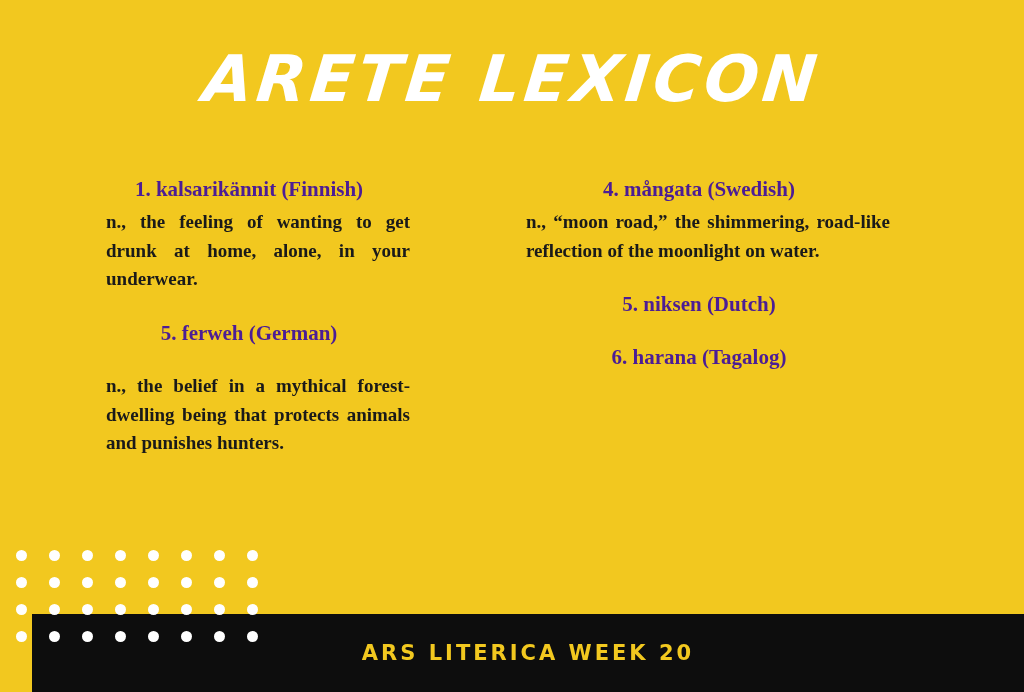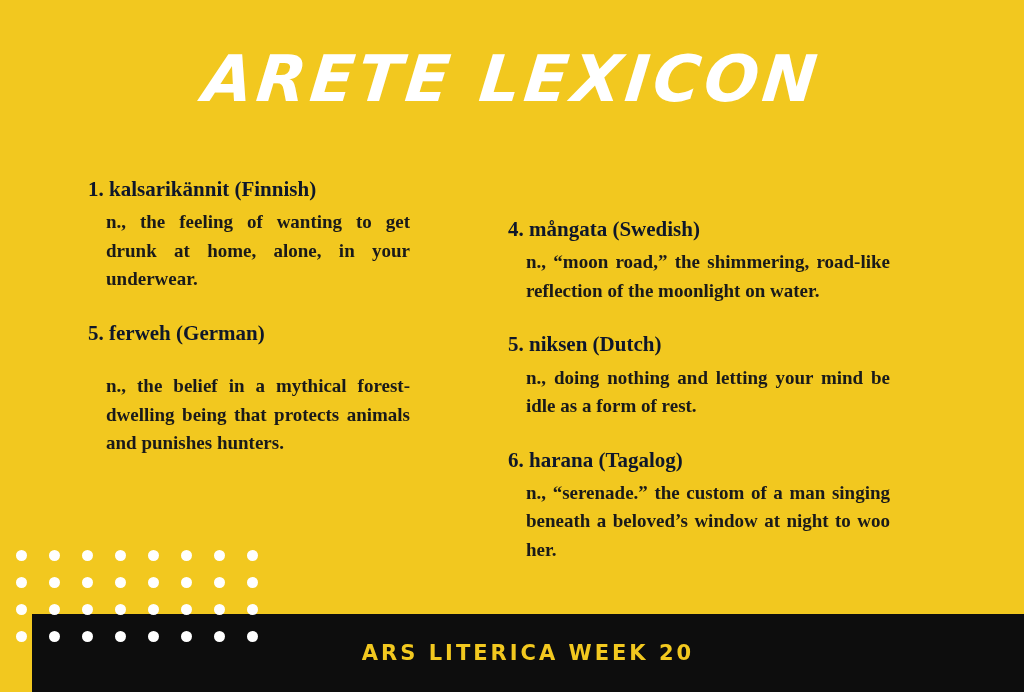--- a/index.html
+++ b/index.html
@@ -41,32 +41,33 @@
     left: 0;
     width: 1024px;
     display: flex;
     justify-content: flex-start;
   }
   .col {
     width: 440px;
     box-sizing: border-box;
   }
   .col.left { padding-left: 88px; padding-right: 30px; }
-  .col.right { padding-left: 68px; padding-right: 30px; width: 480px; margin-top: 40px; }
+  .col.right { padding-left: 68px; padding-right: 30px; width: 480px; }
 
   .entry {
     margin-bottom: 26px;
   }
   .entry-term {
     font-family: "Liberation Serif", serif;
     font-weight: bold;
     font-size: 21px;
-    color: #0f172a;
+    color: #4c1d95;
     margin: 0 0 6px 0;
     line-height: 1.25;
+    text-align: center;
   }
   .entry-def {
     font-family: "Liberation Serif", serif;
     font-size: 19px;
     color: #1a1a1a;
     margin: 0;
     padding-left: 18px;
     line-height: 1.5;
     text-align: justify;
     font-weight: bold;
@@ -144,25 +145,23 @@
       </div>
     </div>
 
     <div class="col right">
       <div class="entry">
         <p class="entry-term">4. mångata (Swedish)</p>
         <p class="entry-def">n., “moon road,” the shimmering, road-like reflection of the moonlight on water.</p>
       </div>
       <div class="entry">
         <p class="entry-term">5. niksen (Dutch)</p>
-        <p class="entry-def">n., doing nothing and letting your mind be idle as a form of rest.</p>
       </div>
       <div class="entry">
         <p class="entry-term">6. harana (Tagalog)</p>
-        <p class="entry-def">n., “serenade.” the custom of a man singing beneath a beloved’s window at night to woo her.</p>
       </div>
     </div>
 
   </div>
 
   <div class="footer-bar"></div>
   <div class="footer-text">Ars Literica Week 20</div>
 
   <div class="dots" id="dot-grid">
       <div class="dot-row">

